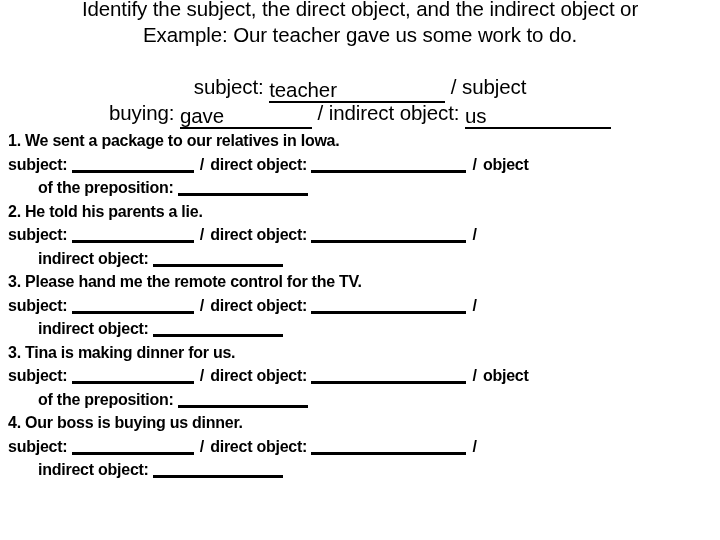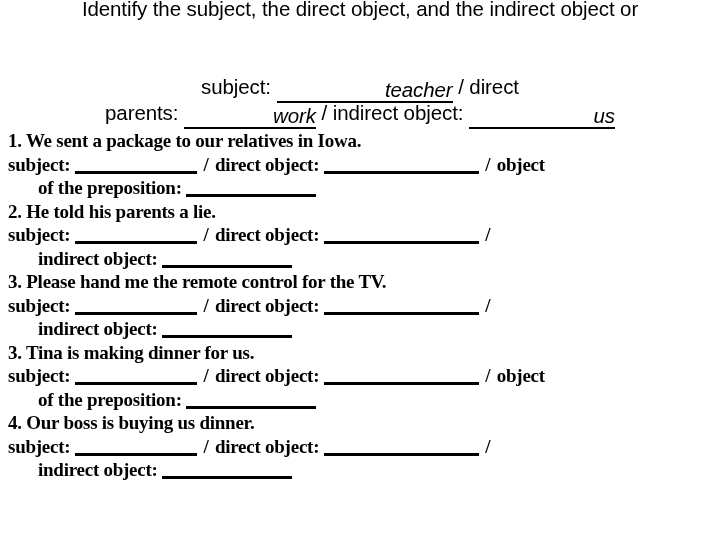--- a/index.html
+++ b/index.html
@@ -52,41 +52,39 @@
     white-space: nowrap;
     letter-spacing: -0.1px;
   }
   .example-line.l1 { top: 74px; }
   .example-line.l2 { top: 100px; }
 
   
   .filled {
     display: inline-block;
     border-bottom: 2.5px solid #000;
-    text-align: right;
+    text-align: left;
     line-height: 22px;
     vertical-align: -3px;
-    font-style: italic;
   }
   .filled.w-teacher { width: 176px; }
   .filled.w-work    { width: 132px; }
   .filled.w-us      { width: 146px; }
 
   
   .items {
     position: absolute;
     left: 8px;
     top: 129px;
     width: 712px;
   }
   .item {
     font-weight: 700;
-    font-size: 19px;
+    font-size: 16px;
     letter-spacing: -0.25px;
-    font-family: Liberation Serif, serif;
   }
   .prompt {
     line-height: 23.5px;
     white-space: nowrap;
   }
   .answer {
     line-height: 23.5px;
     white-space: nowrap;
   }
   .answer.cont {
@@ -107,31 +105,32 @@
 
   .sep { padding: 0 2px; }
 </style>
 </head>
 <body>
 
 <div class="page">
 
   <div class="header">
     <span class="hline">Identify the subject, the direct object, and the indirect object or</span>
+    <span class="hline">Example: Our teacher gave us some work to do.</span>
   </div>
 
   <div class="example-line l1">
     <span>subject:</span>
     <span class="filled w-teacher">teacher</span>
-    <span>/ direct</span>
+    <span>/ subject</span>
   </div>
 
   <div class="example-line l2">
-    <span>parents:</span>
-    <span class="filled w-work">work</span>
+    <span>buying:</span>
+    <span class="filled w-work">gave</span>
     <span>/ indirect object:</span>
     <span class="filled w-us">us</span>
   </div>
 
   <div class="items">
 
     <div class="item">
       <div class="prompt">1. We sent a package to our relatives in Iowa.</div>
       <div class="answer">
         <span>subject:</span>

